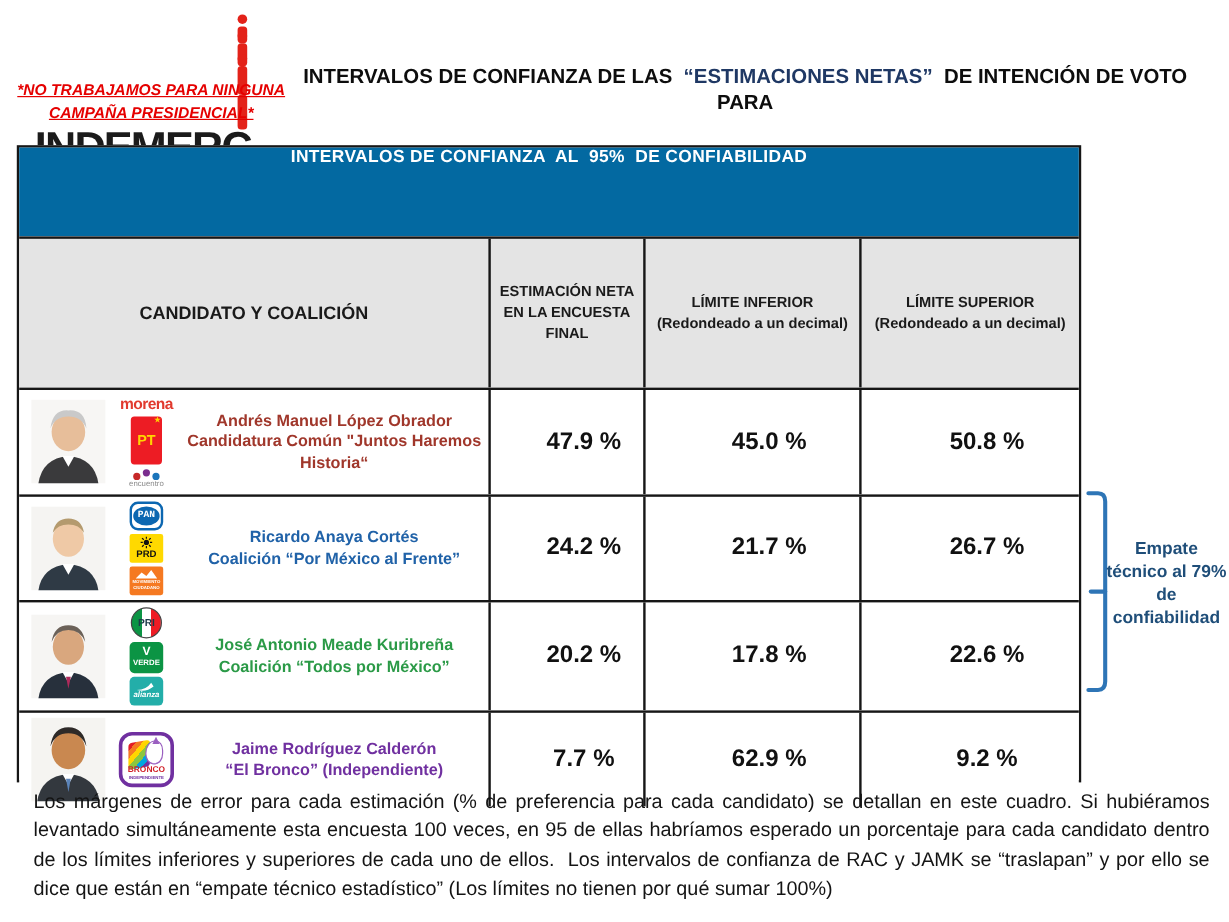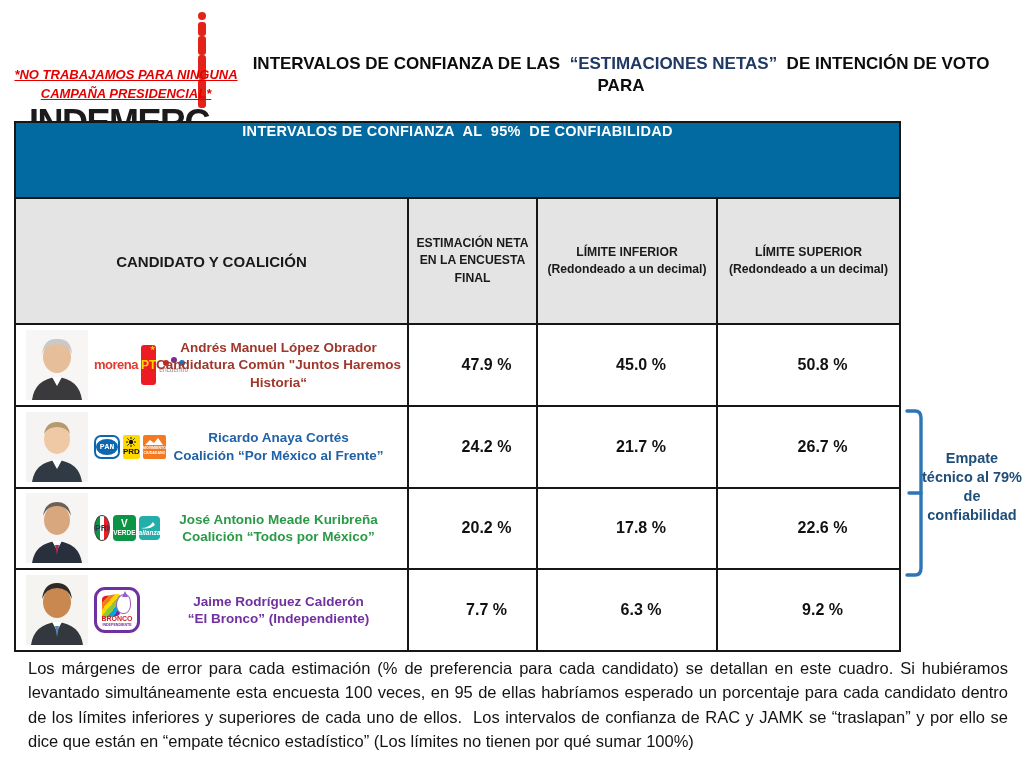--- a/index.html
+++ b/index.html
@@ -28,24 +28,24 @@
   .hdr-cell { display:flex; flex-direction:column; align-items:center; justify-content:center;
               text-align:center; font-weight:700; color:#1a1a1a; border-right:2px solid #161616; padding:4px 6px; }
   .hdr-cell:last-child { border-right:none; }
   .c1{width:393px}.c2{width:129px}.c3{width:180px}.c4{flex:1}
   .hdr-cell.c1 { font-size:15px; }
   .hdr-cell.c2,.hdr-cell.c3,.hdr-cell.c4 { font-size:12.2px; line-height:1.4; }
 
   .trow { flex:1; display:flex; border-top:2px solid #161616; background:#fff; }
   .cand { width:393px; display:flex; align-items:center; gap:6px; padding:4px 6px 4px 10px; border-right:2px solid #161616; }
   .photo { width:62px; height:70px; flex:none; }
-  .logos { width:56px; flex:none; display:flex; flex-direction:row; align-items:center; justify-content:flex-start; gap:3px; }
+  .logos { width:56px; flex:none; display:flex; flex-direction:column; align-items:center; justify-content:flex-start; gap:3px; }
   .cname { flex:1; text-align:center; font-weight:700; font-size:13.5px; line-height:1.3; }
   .r0 .cname{color:#A0372B}.r1 .cname{color:#2062A8}.r2 .cname{color:#2B9A47}.r3 .cname{color:#7030A0}
-  .val { display:flex; align-items:center; justify-content:center; font-weight:700; font-size:16px; color:#111;
+  .val { display:flex; align-items:center; justify-content:center; font-weight:700; font-size:20px; color:#111;
          border-right:2px solid #161616;padding-left:28px; }
   .val:last-child { border-right:none; }
 
   
   .morena-txt { color:#E13A2E; font-weight:700; font-size:13px; letter-spacing:-0.5px; }
   .pt-badge { width:26px; height:40px; background:#ED1C24; border-radius:3px; display:flex; align-items:center; justify-content:center;
               color:#FFD500; font-weight:700; font-size:12px; position:relative; }
   .pt-star { position:absolute; top:-1px; right:1px; font-size:6px; color:#FFD500; }
   .enc { display:flex; flex-direction:column; align-items:center; line-height:1; }
   .enc-dots { display:flex; gap:2px; align-items:flex-end; height:10px; }
@@ -270,21 +270,21 @@
             <span class="bronco-name">BRONCO</span>
             <span class="bronco-sub">INDEPENDIENTE</span>
           </span>
         </div>
         <div class="cname">
           <div>Jaime Rodríguez Calderón</div>
           <div>“El Bronco” (Independiente)</div>
         </div>
       </div>
       <div class="val c2">7.7 %</div>
-      <div class="val c3">6.3 %</div>
+      <div class="val c3">62.9 %</div>
       <div class="val c4">9.2 %</div>
     </div>
   </div>
 
   <svg class="bracket" width="24" height="172" viewBox="0 0 24 172">
     <path d="M5 4 H13 Q19 4 19 11 V161 Q19 168 13 168 H5" fill="none" stroke="#2E75B6" stroke-width="3.4" stroke-linecap="round"></path>
     <path d="M19 86 H7" fill="none" stroke="#2E75B6" stroke-width="3.4" stroke-linecap="round"></path>
   </svg>
   <div class="annot">Empate técnico al 79% de confiabilidad</div>
 

